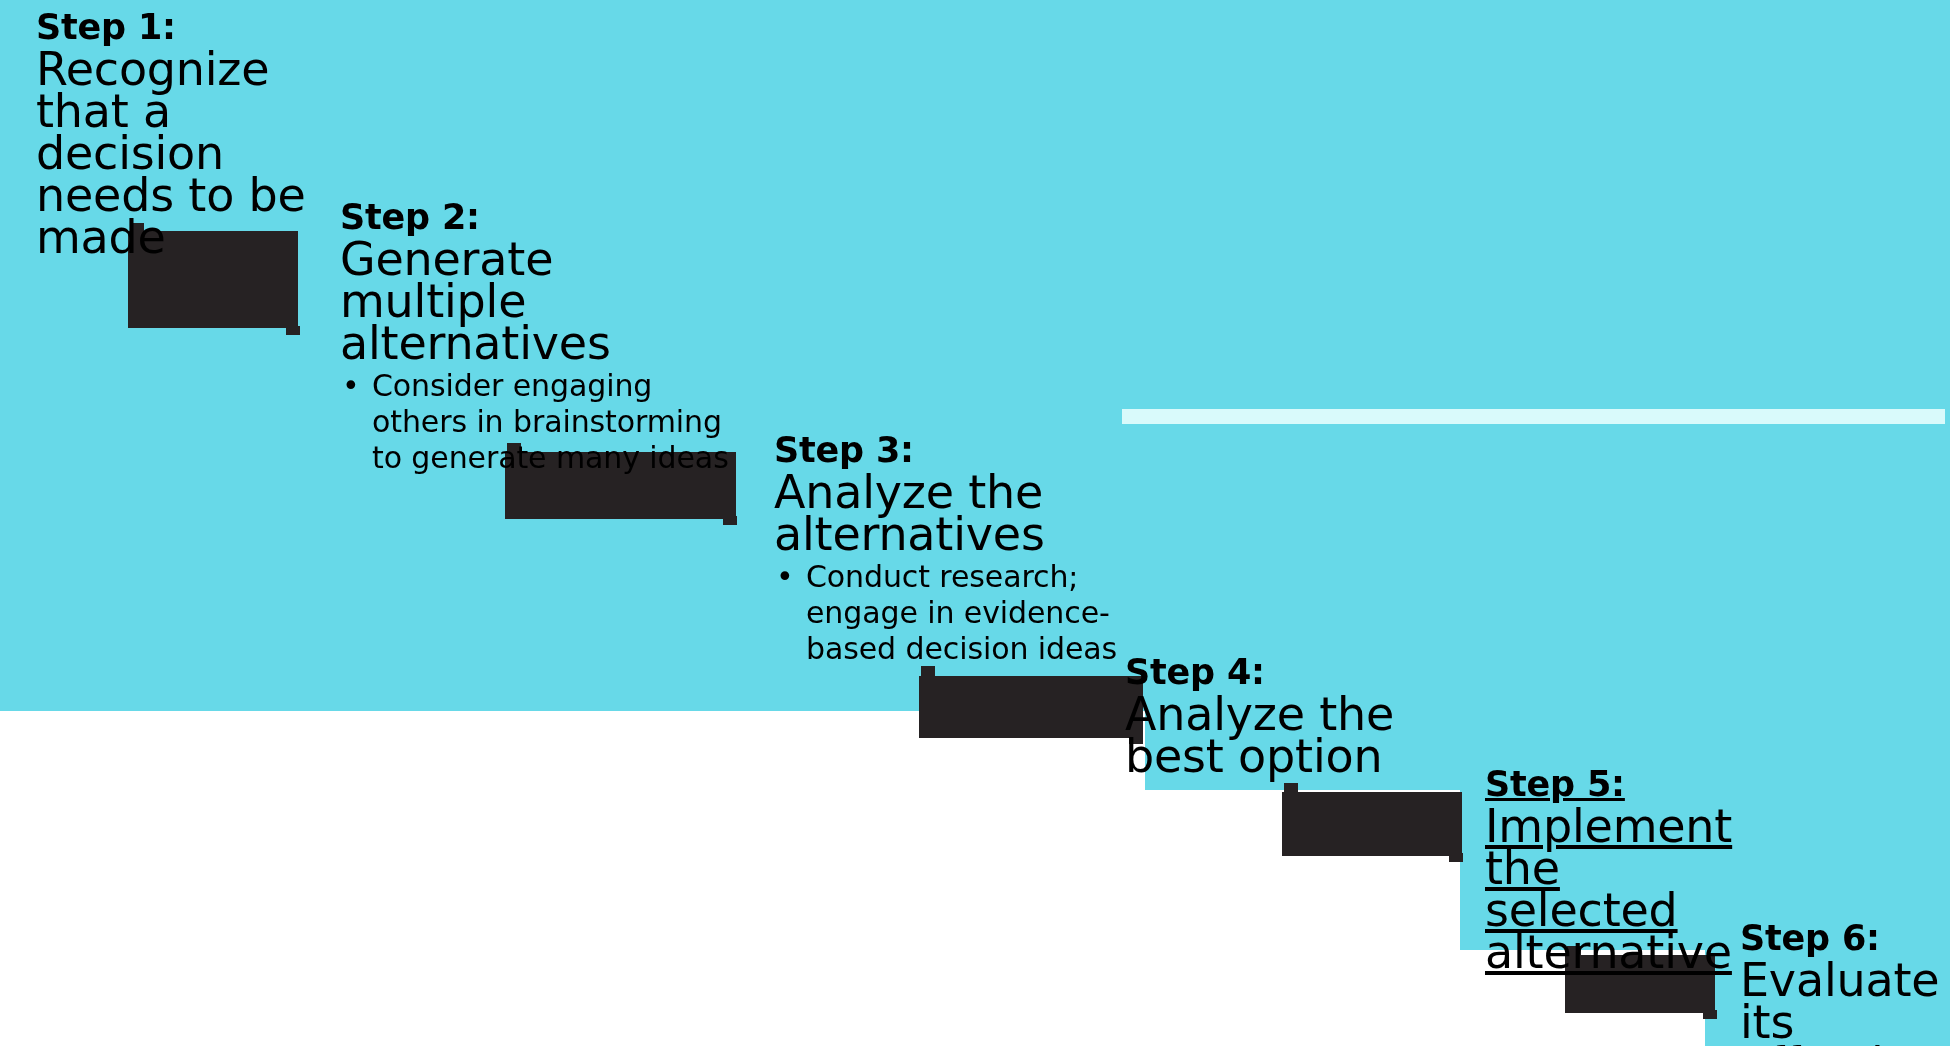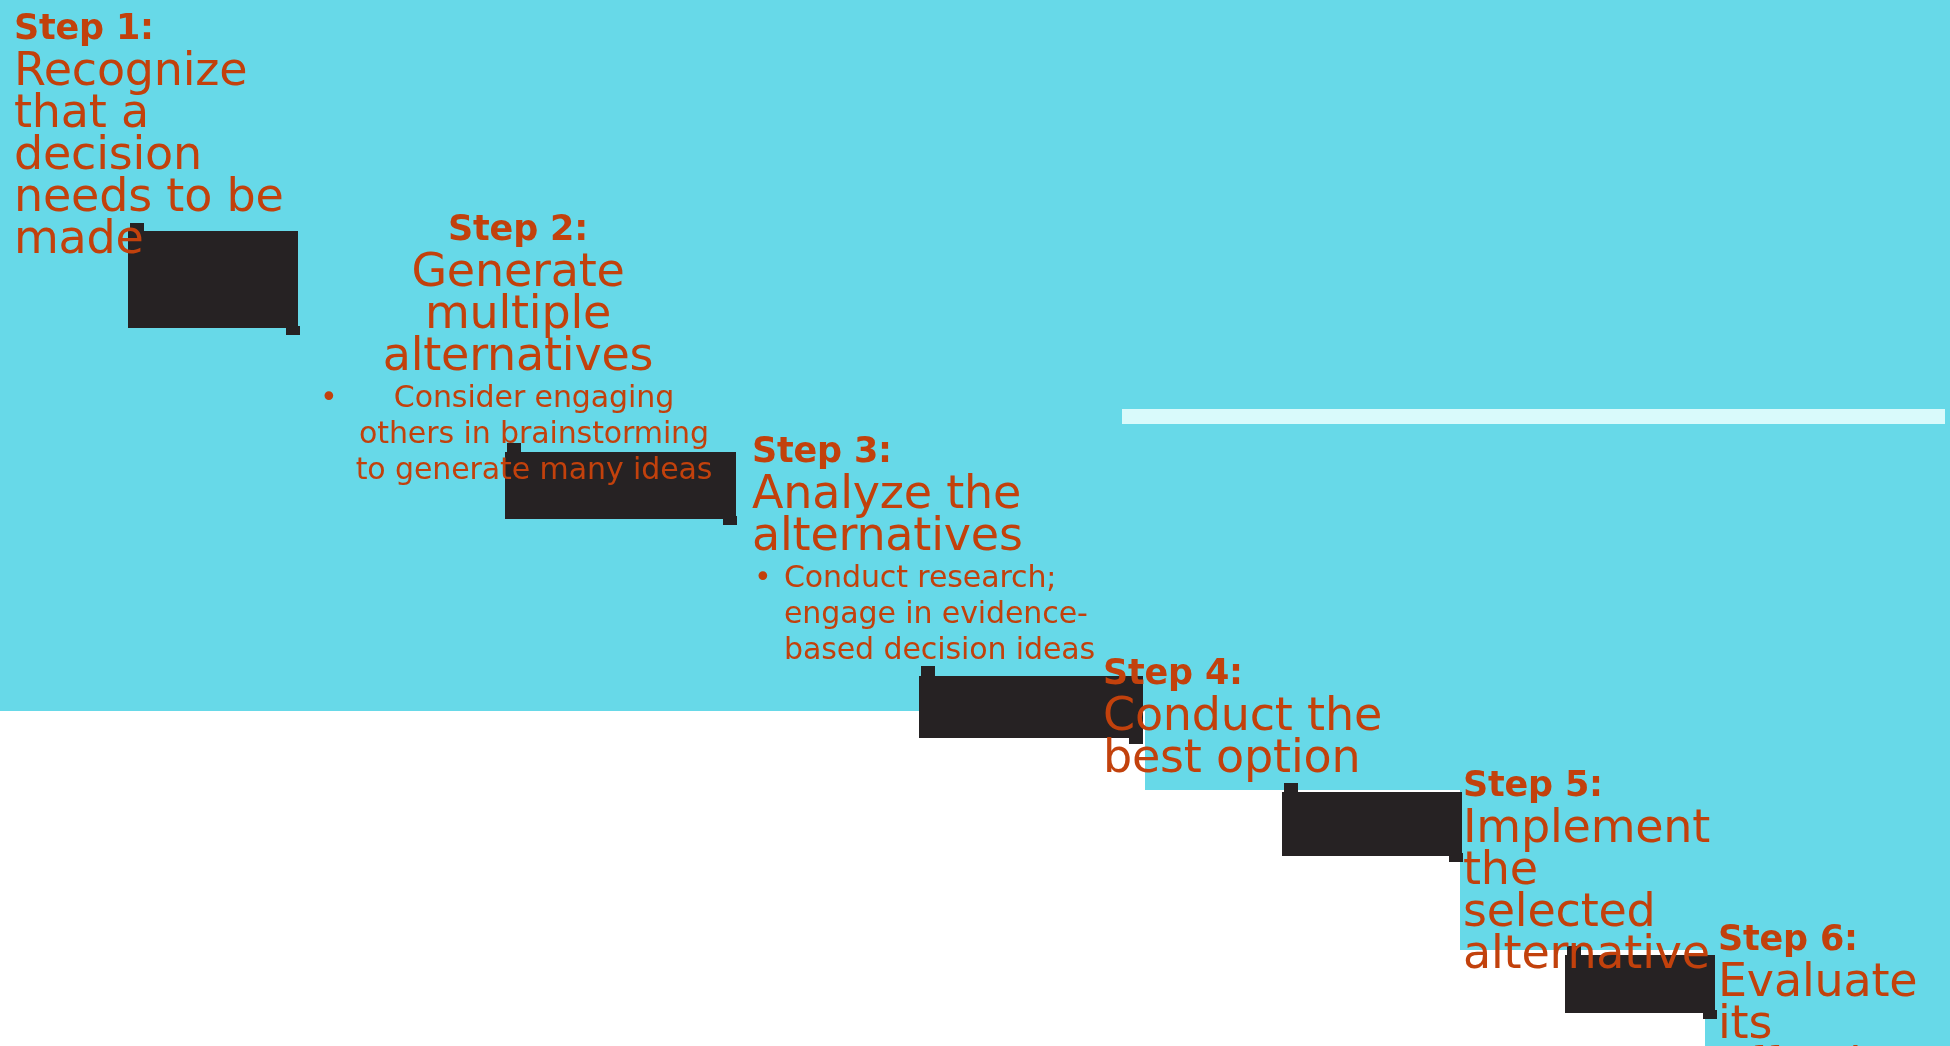--- a/index.html
+++ b/index.html
@@ -13,21 +13,21 @@
   .panel{position:absolute;background:#67D9E8;}
 
   
   .tread{position:absolute;background:#262223;}
   .tread .nub{position:absolute;background:#262223;}
 
   
   .rule{position:absolute;background:#D9FAFB;}
 
   
-  .stepbox{position:absolute;color:#c2410c;}
+  .stepbox{position:absolute;color:#000000;margin-left:22px;}
   .steptitle{
     font-weight:bold;font-size:35px;line-height:42px;
     letter-spacing:-0.2px;margin:0;white-space:nowrap;
   }
   .stepbody{
     font-weight:normal;font-size:46px;line-height:42px;
     letter-spacing:-0.2px;margin:0;
   }
   .bullets{margin:4px 0 0 0;padding:0;list-style:none;}
   .bullets li{
@@ -76,21 +76,21 @@
   <div class="tread" style="left:1565px;top:955px;width:150px;height:58px;">
     <div class="nub" style="left:2px;top:-9px;width:14px;height:10px;"></div>
     <div class="nub" style="left:138px;top:55px;width:14px;height:9px;"></div>
   </div>
 
   <div class="stepbox" style="left:14px;top:6px;width:280px;">
     <p class="steptitle">Step 1:</p>
     <p class="stepbody">Recognize that a decision needs to be made</p>
   </div>
 
-  <div class="stepbox" style="left:318px;top:207px;width:400px;text-align:center;">
+  <div class="stepbox" style="left:318px;top:196px;width:400px;">
     <p class="steptitle">Step 2:</p>
     <p class="stepbody">Generate multiple alternatives</p>
     <ul class="bullets">
       <li>
         <span class="dot">•</span>
         <span>Consider engaging others in  brainstorming to generate many ideas</span>
       </li>
     </ul>
   </div>
 
@@ -100,24 +100,24 @@
     <ul class="bullets">
       <li>
         <span class="dot">•</span>
         <span>Conduct research; engage in evidence-based decision ideas</span>
       </li>
     </ul>
   </div>
 
   <div class="stepbox" style="left:1103px;top:651px;width:320px;">
     <p class="steptitle">Step 4:</p>
-    <p class="stepbody">Conduct the best option</p>
+    <p class="stepbody">Analyze the best option</p>
   </div>
 
-  <div class="stepbox" style="left:1463px;top:763px;width:250px;">
+  <div class="stepbox" style="left:1463px;top:763px;width:250px;text-decoration:underline;">
     <p class="steptitle">Step 5:</p>
     <p class="stepbody">Implement the selected alternative</p>
   </div>
 
   <div class="stepbox" style="left:1718px;top:917px;width:240px;">
     <p class="steptitle">Step 6:</p>
     <p class="stepbody">Evaluate its effectiveness</p>
   </div>
 
 </div>

